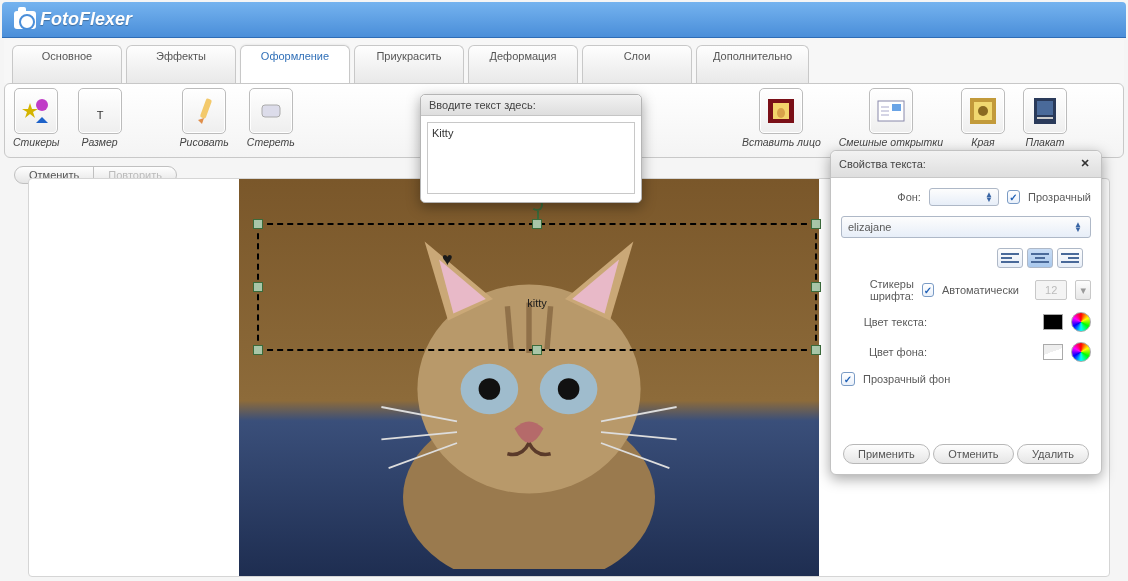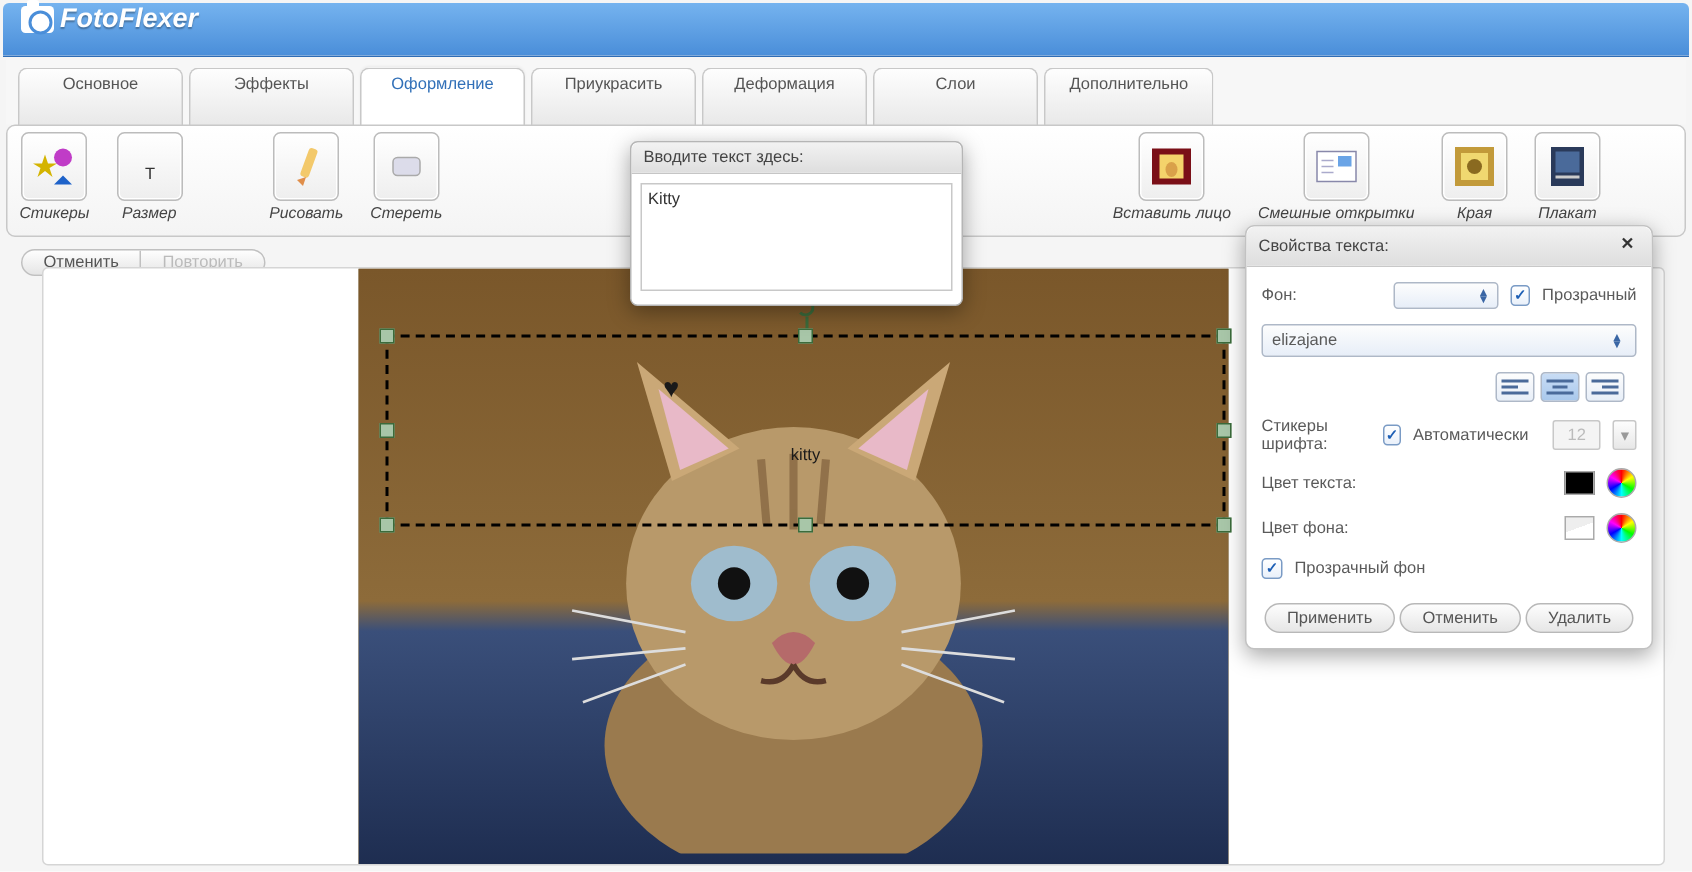--- a/index.html
+++ b/index.html
@@ -1,18 +1,18 @@
 <!DOCTYPE html>
 <html><head>
 <meta charset="utf-8">
 <style>
 * { box-sizing: border-box; margin: 0; padding: 0; font-family: Arial, Helvetica, sans-serif; font-size: 11px; }
 body { width: 1128px; height: 581px; background: #f5f5f5; overflow: hidden; }
 
-.topbar { height: 36px; background: linear-gradient(#75b3ef, #4a8ed9); border-bottom: 1px solid #2e6cb5; display: flex; align-items: flex-start; padding: 0 12px; border-radius: 4px 4px 0 0; margin: 2px; }
+.topbar { height: 36px; background: linear-gradient(#75b3ef, #4a8ed9); border-bottom: 1px solid #2e6cb5; display: flex; align-items: center; padding: 0 12px; border-radius: 4px 4px 0 0; margin: 2px; }
 .logo { display: flex; align-items: center; gap: 4px; }
 .logo-icon { width: 22px; height: 18px; background: #fff; border-radius: 3px; position: relative; }
 .logo-icon::before { content:""; position:absolute; top:-4px; left:4px; width:8px; height:4px; background:#fff; border-radius:2px 2px 0 0; }
 .logo-icon::after { content:""; position:absolute; top:3px; left:5px; width:12px; height:12px; border:2px solid #4a8ed9; border-radius:50%; }
 .logo-text { color:#fff; font-weight:bold; font-size:18px; font-style: italic; text-shadow: 0 1px 1px rgba(0,0,0,.3); }
 
 .tabs { display:flex; gap:4px; padding: 0 8px; background: #f7f7f7; margin: 0 4px; }
 .tab { border:1px solid #c8c8c8; border-bottom:none; background:linear-gradient(#fefefe,#e8e8e8); padding:4px 16px; border-radius:6px 6px 0 0; color:#555; cursor:pointer; margin-top:4px; position:relative; top:1px; text-align:center; min-width:110px; }
 .tab.active { background:linear-gradient(#fff,#fff); color:#3170b8; border-color:#c8c8c8; z-index:2; font-weight: normal; box-shadow: 0 -1px 2px rgba(0,0,0,.05); padding-bottom:22px; }
 
@@ -45,38 +45,38 @@
 .text-popup { position:absolute; top:94px; left:420px; width:222px; background:#fff; border:1px solid #b5b5b5; border-radius:5px; box-shadow:0 4px 14px rgba(0,0,0,.35); z-index:5; }
 .popup-header { background:linear-gradient(#f2f2f2,#dedede); padding:4px 8px; border-bottom:1px solid #c5c5c5; border-radius:5px 5px 0 0; color:#444; font-size:11px; }
 .popup-body { padding:6px; }
 .popup-body textarea { width:100%; height:72px; border:1px solid #c8c8c8; resize:none; padding:4px; font-size:11px; color:#333; outline:none; }
 
 .props { position:absolute; top:150px; left:830px; width:272px; background:#fff; border:1px solid #c2c2c2; border-radius:6px; box-shadow:0 4px 14px rgba(0,0,0,.35); z-index:6; }
 .props-header { display:flex; justify-content:space-between; align-items:center; background:linear-gradient(#f2f2f2,#dedede); padding:5px 8px; border-bottom:1px solid #c8c8c8; border-radius:6px 6px 0 0; color:#444; }
 .close-x { width:16px; height:16px; cursor:pointer; font-weight:bold; color:#333; text-align:center; line-height:14px; border-radius:3px; }
 .props-body { padding:10px; color:#5a5a5a; }
 .row { display:flex; align-items:center; gap:8px; margin-bottom:10px; }
-.row-label { width:86px; color:#5a5a5a; }
+.row-label { width:86px; color:#5a5a5a;text-align:right; }
 .stepper { display:inline-flex; border:1px solid #aeb8c7; border-radius:3px; background:linear-gradient(#fdfdfd,#e7eef8); height:18px; align-items:center; padding:0 3px; min-width:60px; justify-content:space-between; }
 .stepper .arrows { width:12px; display:flex; flex-direction:column; line-height:5px; color:#3a66a5; font-size:8px; text-align:center; }
 .check { width:14px; height:14px; border:1px solid #7a9bc5; border-radius:3px; background:linear-gradient(#fff,#e9f0fa); display:inline-flex; align-items:center; justify-content:center; color:#1d5fb5; font-weight:bold; font-size:10px; cursor:pointer; }
 .font-select { display:flex; border:1px solid #aeb8c7; border-radius:3px; background:linear-gradient(#fdfdfd,#e7eef8); height:22px; align-items:center; padding:0 6px; justify-content:space-between; width:100%; cursor:pointer; }
 .font-select .arrows { width:12px; display:flex; flex-direction:column; line-height:5px; color:#3a66a5; font-size:8px; text-align:center; }
 .align-group { display:flex; gap:4px; margin-left:auto; margin-right:8px; }
 .align-btn { width:26px; height:20px; border:1px solid #aeb8c7; border-radius:3px; background:linear-gradient(#fdfdfd,#e7eef8); display:flex; flex-direction:column; justify-content:center; padding:2px 3px; gap:2px; cursor:pointer; }
 .align-btn.active{background:linear-gradient(#c9ddf5,#a9c8ec);}
 .align-btn span{height:2px;background:#4a6a9a;width:100%;}
 .align-btn.left span:nth-child(2){width:60%}.align-btn.center span:nth-child(2){width:60%;margin:0 auto}.align-btn.right span:nth-child(2){width:60%;margin-left:auto}
 .size-box{ width:38px; height:20px; border:1px solid #c8c8c8; background:#f4f4f4; color:#bbb; text-align:center; border-radius:2px; line-height:18px; }
 .dd-btn{ width:18px; height:20px; border:1px solid #c8c8c8; background:linear-gradient(#fdfdfd,#e7e7e7); border-radius:2px; display:flex;align-items:center;justify-content:center;color:#999;cursor:pointer; }
 .swatch{ width:20px;height:16px;border:1px solid #aaa;background:#000;margin-left:auto; }
 .swatch.white{ background:linear-gradient(-20deg,#fff 0 52%, #eee 52% 100%);}
 .color-wheel{ width:20px;height:20px;border-radius:50%;background:conic-gradient(red,yellow,lime,cyan,blue,magenta,red);border:1px solid #aaa;cursor:pointer; }
 .btn-row { display:flex; justify-content:space-between; padding:6px 2px 0; }
-.pill-btn { border:1px solid #b8b8b8; background:linear-gradient(#fdfdfd,#e6e6e6); color:#555; padding:3px 14px; border-radius:10px; cursor:pointer; }
+.pill-btn { border:1px solid #b8b8b8; background:linear-gradient(#fdfdfd,#e6e6e6); color:#555; padding:3px 14px; border-radius:10px; cursor:pointer;margin-top:42px; }
 
 </style>
 </head>
 <body>
 
 <div class="topbar">
   <div class="logo">
     <div class="logo-icon"></div>
     <div class="logo-text">FotoFlexer</div>
   </div>

